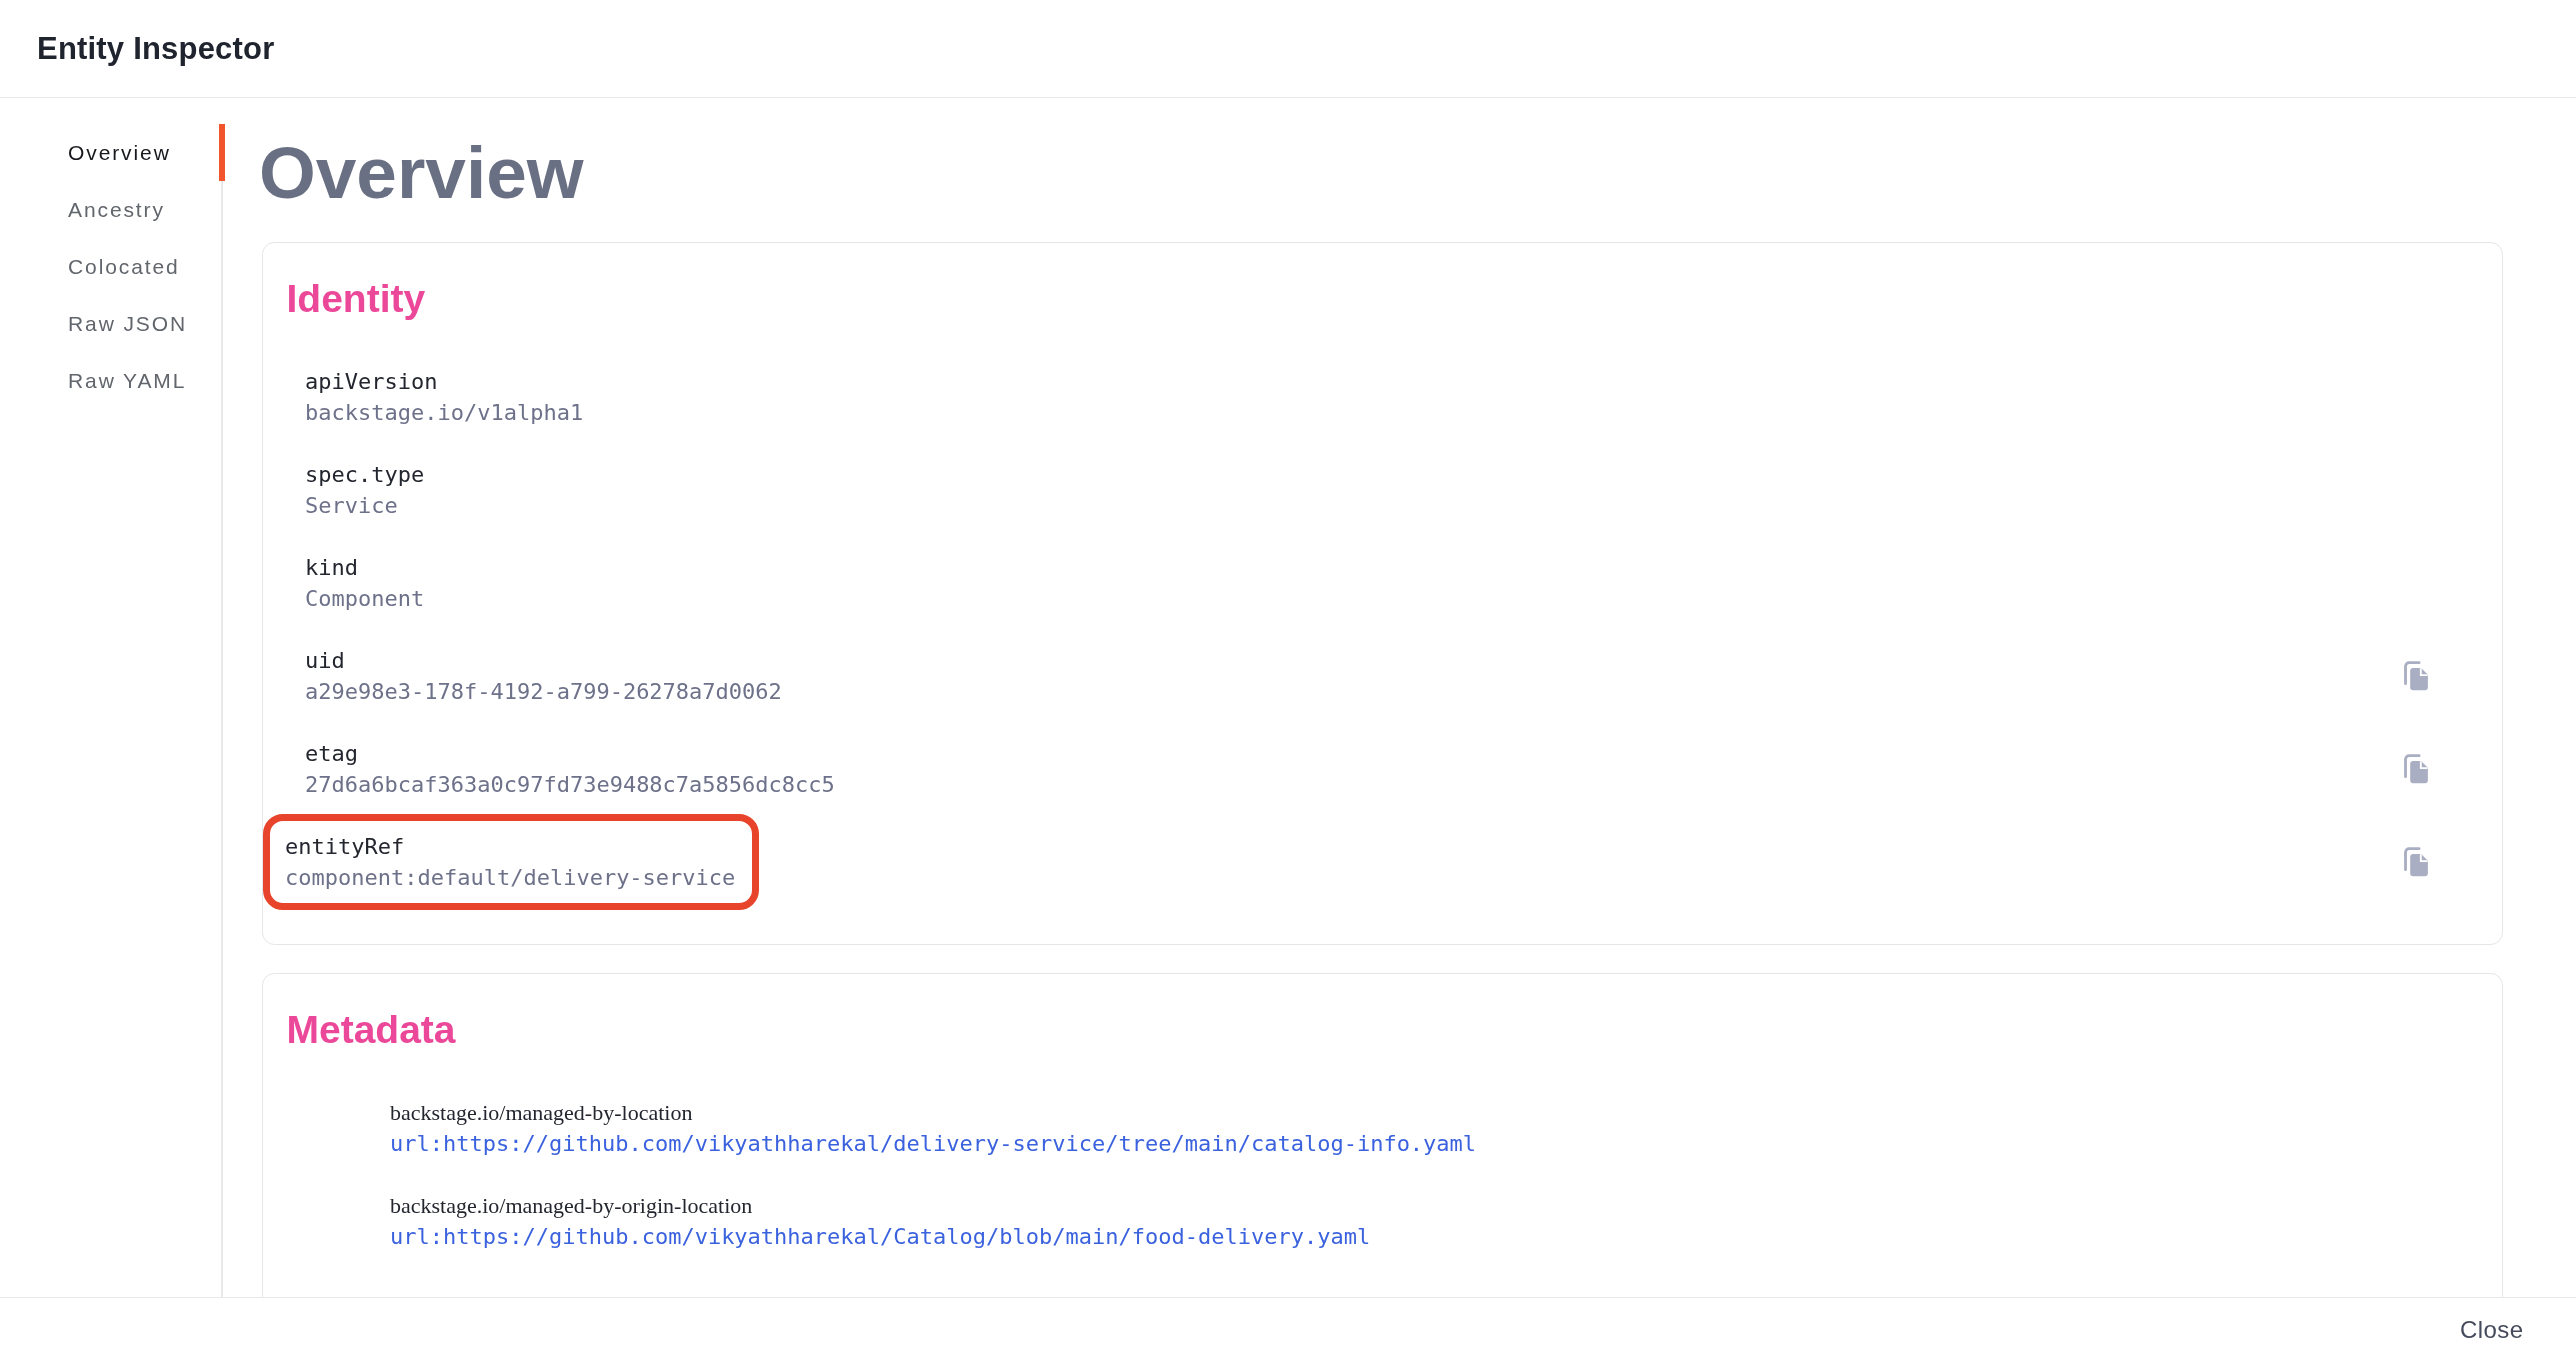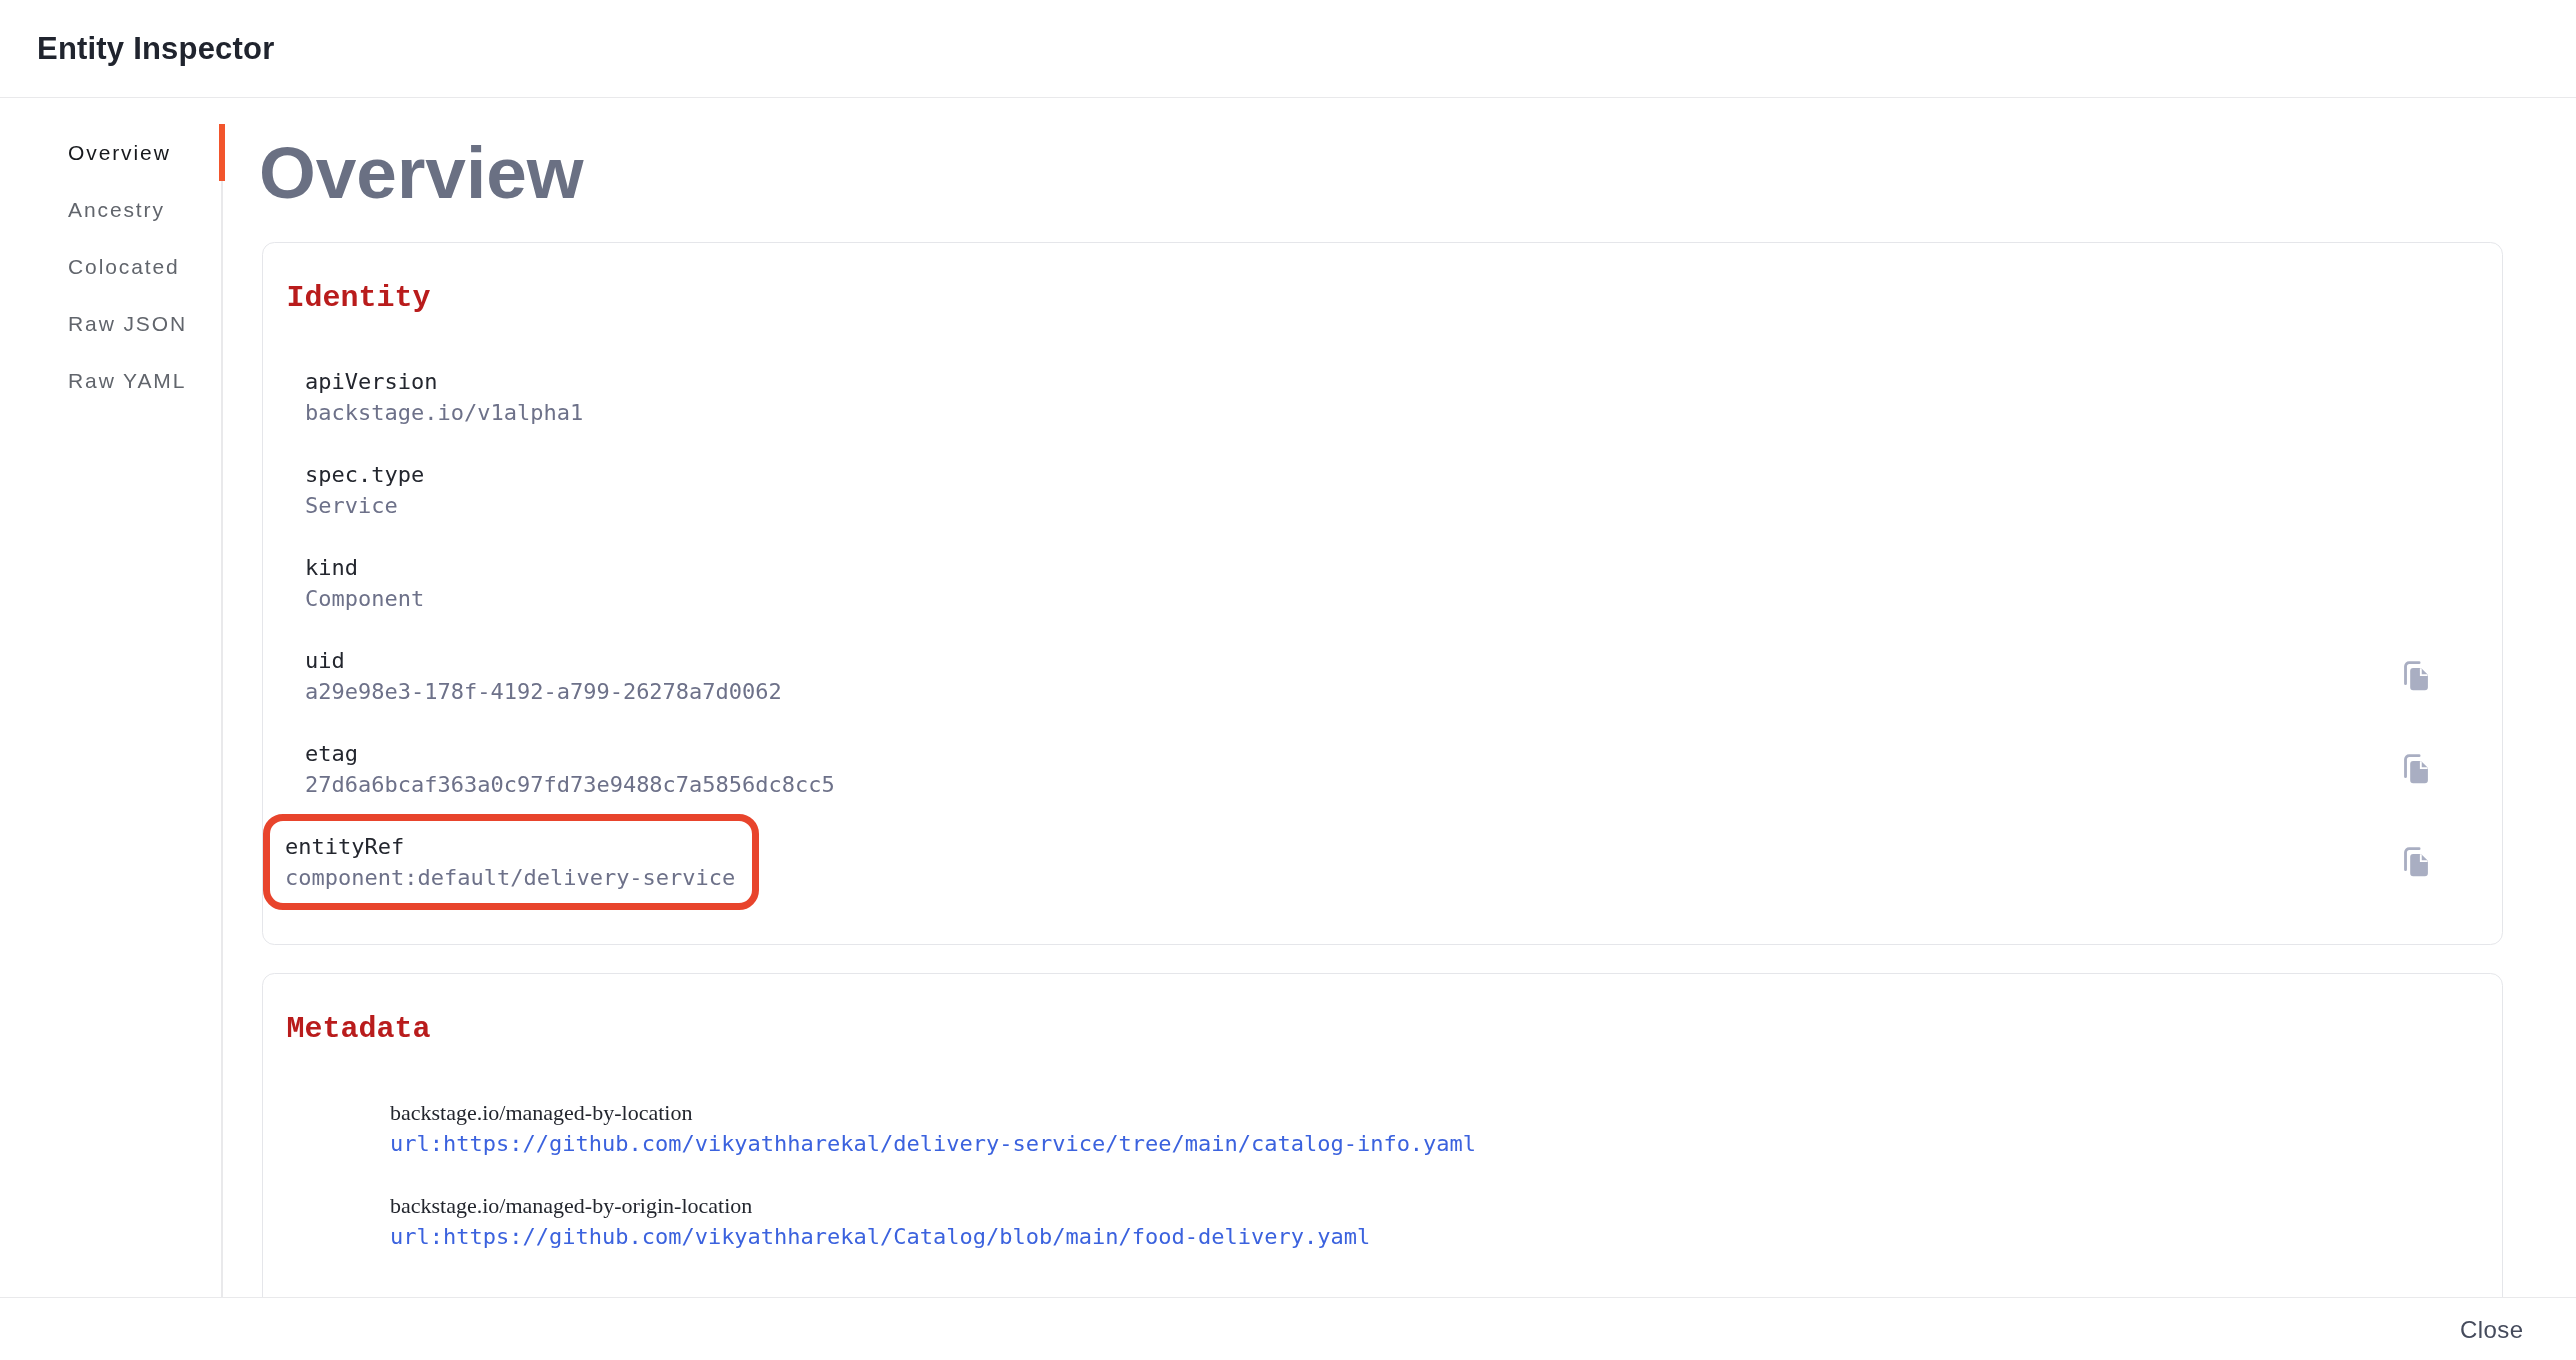--- a/index.html
+++ b/index.html
@@ -28,22 +28,22 @@
                    background: #f2552c; z-index: 2; }
 
   
   .content { flex: 1 1 auto; padding: 34px 73px 0 40px; overflow: hidden; min-width: 0; }
   .page-title { font-size: 73px; line-height: 82px; font-weight: 700; color: #6a7083;
                 letter-spacing: 0; margin: 0 0 28px -3.1px; }
 
   .card { border: 1.5px solid #e5e6ea; border-radius: 12.4px; background: #fff;
           padding: 33px 68px 20px 22px; }
   .card + .card { margin-top: 28px; }
-  .card-heading { font-size: 30px; line-height: 45px; font-weight: 700; color: #b91c1c;
-                  letter-spacing: 0; margin: 0 0 45px 1.5px; font-family: Liberation Mono, monospace; }
+  .card-heading { font-size: 39px; line-height: 45px; font-weight: 700; color: #ec4899;
+                  letter-spacing: 0; margin: 0 0 45px 1.5px; }
 
   
   .field { margin-left: 20px; }
   .field-label { font-family: "DejaVu Sans Mono", monospace; font-size: 22px;
                  line-height: 31px; color: #23262e; white-space: pre; }
   .field-value { font-family: "DejaVu Sans Mono", monospace; font-size: 22px;
                  line-height: 31px; color: #6d7189; white-space: pre; }
   .field-block { margin-bottom: 31px; }
   .field-row { display: flex; align-items: center; justify-content: space-between;
                margin-bottom: 31px; }

